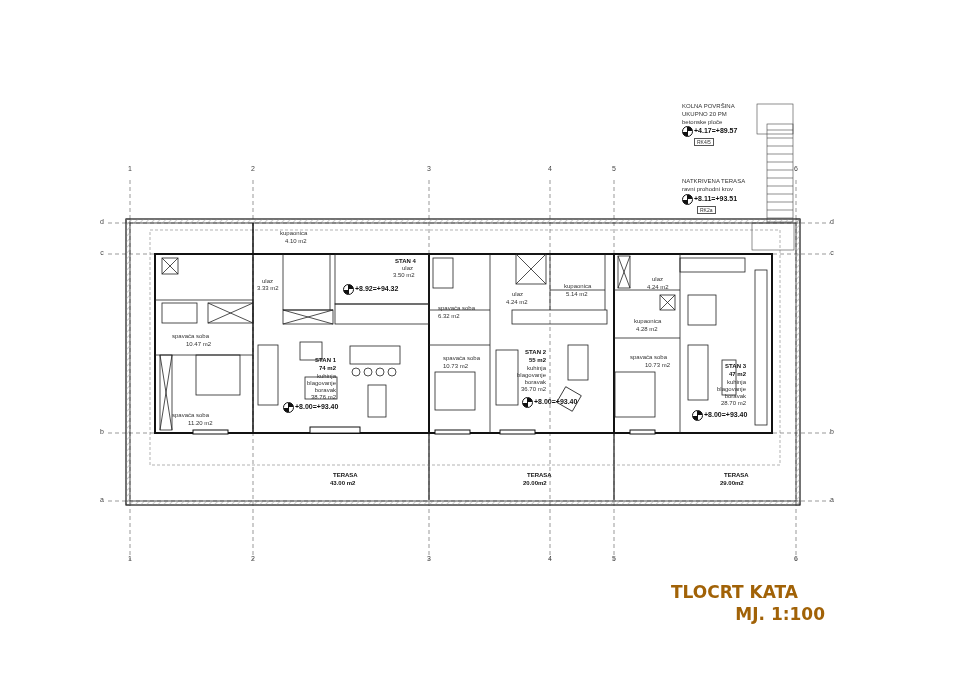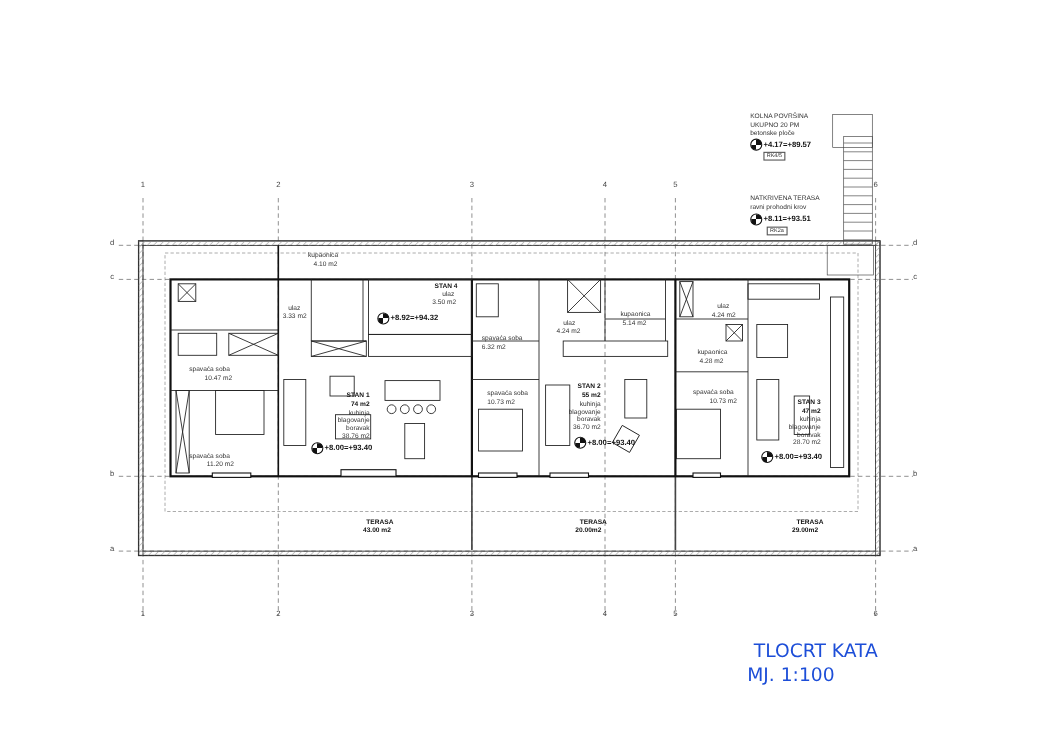--- a/index.html
+++ b/index.html
@@ -7,21 +7,21 @@
   #plan { position:absolute; left:0; top:0; width:960px; height:679px; }
   .lbl { position:absolute; font-size:6px; line-height:7px; color:#333; text-align:center; white-space:nowrap; }
   .lbl.b { font-weight:bold; color:#111; }
   .lbl.l { text-align:left; }
   .lbl.r { text-align:right; }
   .elev { position:absolute; font-size:7px; font-weight:bold; color:#111; white-space:nowrap; }
   .elev .sym { display:inline-block; width:9px; height:9px; border-radius:50%; border:1px solid #111;
                background:conic-gradient(#111 0 25%, #fff 25% 50%, #111 50% 75%, #fff 75%); vertical-align:middle; margin-right:1px; }
   .tag { position:absolute; font-size:5px; border:1px solid #555; padding:0 2px; color:#333; }
   .grid-bubble { position:absolute; font-size:7px; color:#444; width:12px; text-align:center; }
-  .title { position:absolute; font-family:"DejaVu Sans", sans-serif; font-weight:normal; font-size:17px; color:#1d4ed8; text-align:right; line-height:22px; }
+  .title { position:absolute; font-family:"DejaVu Sans", sans-serif; font-weight:bold; font-size:17px; color:#a16207; text-align:right; line-height:22px; }
 </style>
 </head>
 <body>
 
 <svg id="plan" viewBox="0 0 960 679" xmlns="http://www.w3.org/2000/svg">
   <defs>
     <pattern id="hatch" width="4" height="4" patternUnits="userSpaceOnUse" patternTransform="rotate(45)">
       <line x1="0" y1="0" x2="0" y2="4" stroke="#999" stroke-width="1"></line>
     </pattern>
   </defs>
@@ -248,13 +248,13 @@
 <div class="elev" style="left:692px;top:410px;"><span class="sym"></span><span>+8.00=+93.40</span></div>
 
 <div class="lbl b" style="left:333px;top:472px;">TERASA</div>
 <div class="lbl b" style="left:330px;top:480px;">43.00 m2</div>
 <div class="lbl b" style="left:527px;top:472px;">TERASA</div>
 <div class="lbl b" style="left:523px;top:480px;">20.00m2</div>
 <div class="lbl b" style="left:724px;top:472px;">TERASA</div>
 <div class="lbl b" style="left:720px;top:480px;">29.00m2</div>
 
 <div class="title" style="left:640px;top:581px;width:158px;">TLOCRT KATA</div>
-<div class="title" style="left:640px;top:603px;width:158px;text-align:center;">MJ. 1:100</div>
+<div class="title" style="left:667px;top:603px;width:158px;">MJ. 1:100</div>
 
 </body></html>

